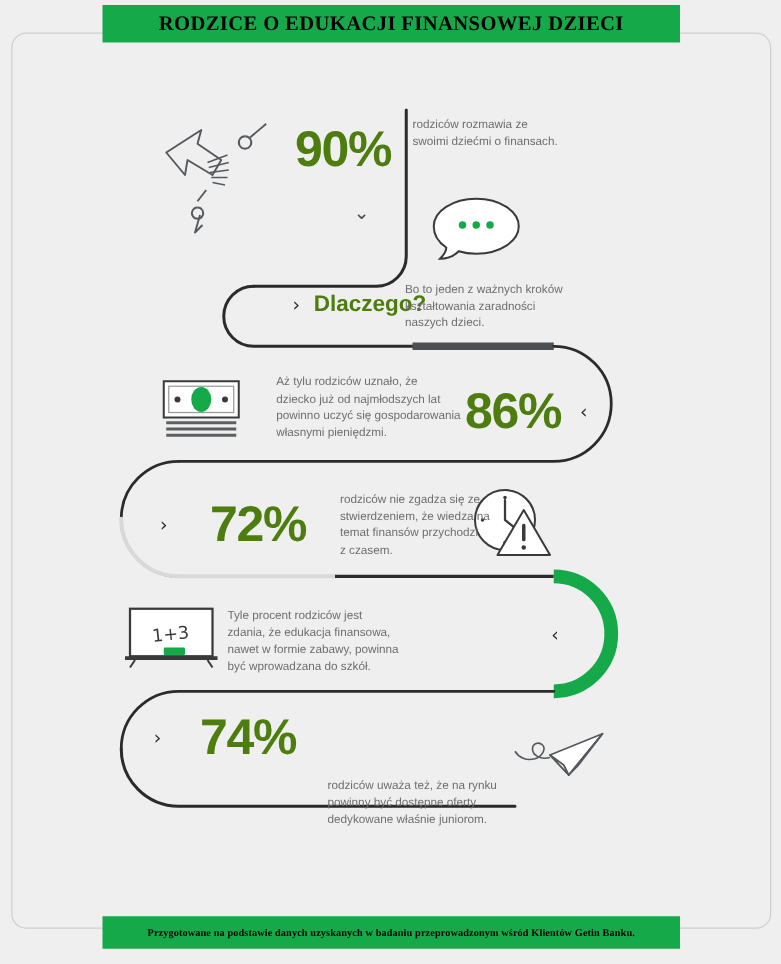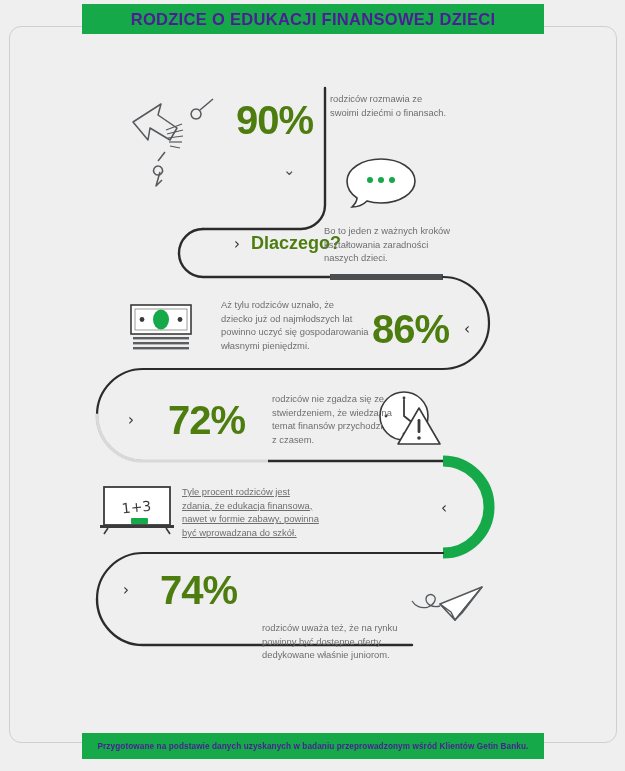--- a/index.html
+++ b/index.html
@@ -12,22 +12,22 @@
   #stage{position:absolute;inset:0;width:625px;height:771px;}
 
   
   .frame{
     position:absolute;left:9px;top:26px;width:606px;height:715px;
     border:1px solid #cfcfcf;border-radius:12px;background:#efefef;
   }
 
   
   .banner{
-    position:absolute;background:#16a94a;color:#4c1d95;
-    display:flex;align-items:center;justify-content:center;text-align:center;
+    position:absolute;background:#16a94a;color:#000000;
+    display:flex;align-items:center;justify-content:center;text-align:center;font-family:Liberation Serif, serif;
   }
   .banner-top{
     left:82px;top:4px;width:462px;height:30px;
     font-size:16.5px;font-weight:bold;letter-spacing:.3px;
   }
   .banner-bottom{
     left:82px;top:733px;width:462px;height:26px;
     font-size:8.2px;font-weight:bold;letter-spacing:.1px;
   }
 
@@ -164,21 +164,21 @@
   <div class="pct" style="left:372px;top:309px;">86%</div>
   <div class="chev" style="left:464px;top:322px;">‹</div>
 
   <div class="chev" style="left:128px;top:413px;">›</div>
   <div class="pct" style="left:168px;top:400px;">72%</div>
   <div class="body-text" style="left:272px;top:392px;width:190px;">rodziców nie zgadza się ze
 stwierdzeniem, że wiedza na
 temat finansów przychodzi
 z czasem.</div>
 
-  <div class="body-text" style="left:182px;top:485px;width:210px;text-decoration:underline;">Tyle procent rodziców jest
+  <div class="body-text" style="left:182px;top:485px;width:210px;">Tyle procent rodziców jest
 zdania, że edukacja finansowa,
 nawet w formie zabawy, powinna
 być wprowadzana do szkół.</div>
   <div class="chev" style="left:441px;top:501px;">‹</div>
 
   <div class="chev" style="left:123px;top:583px;">›</div>
   <div class="pct" style="left:160px;top:570px;">74%</div>
   <div class="body-text" style="left:262px;top:573px;width:200px;margin-top:48px;">rodziców uważa też, że na rynku
 powinny być dostępne oferty
 dedykowane właśnie juniorom.</div>

